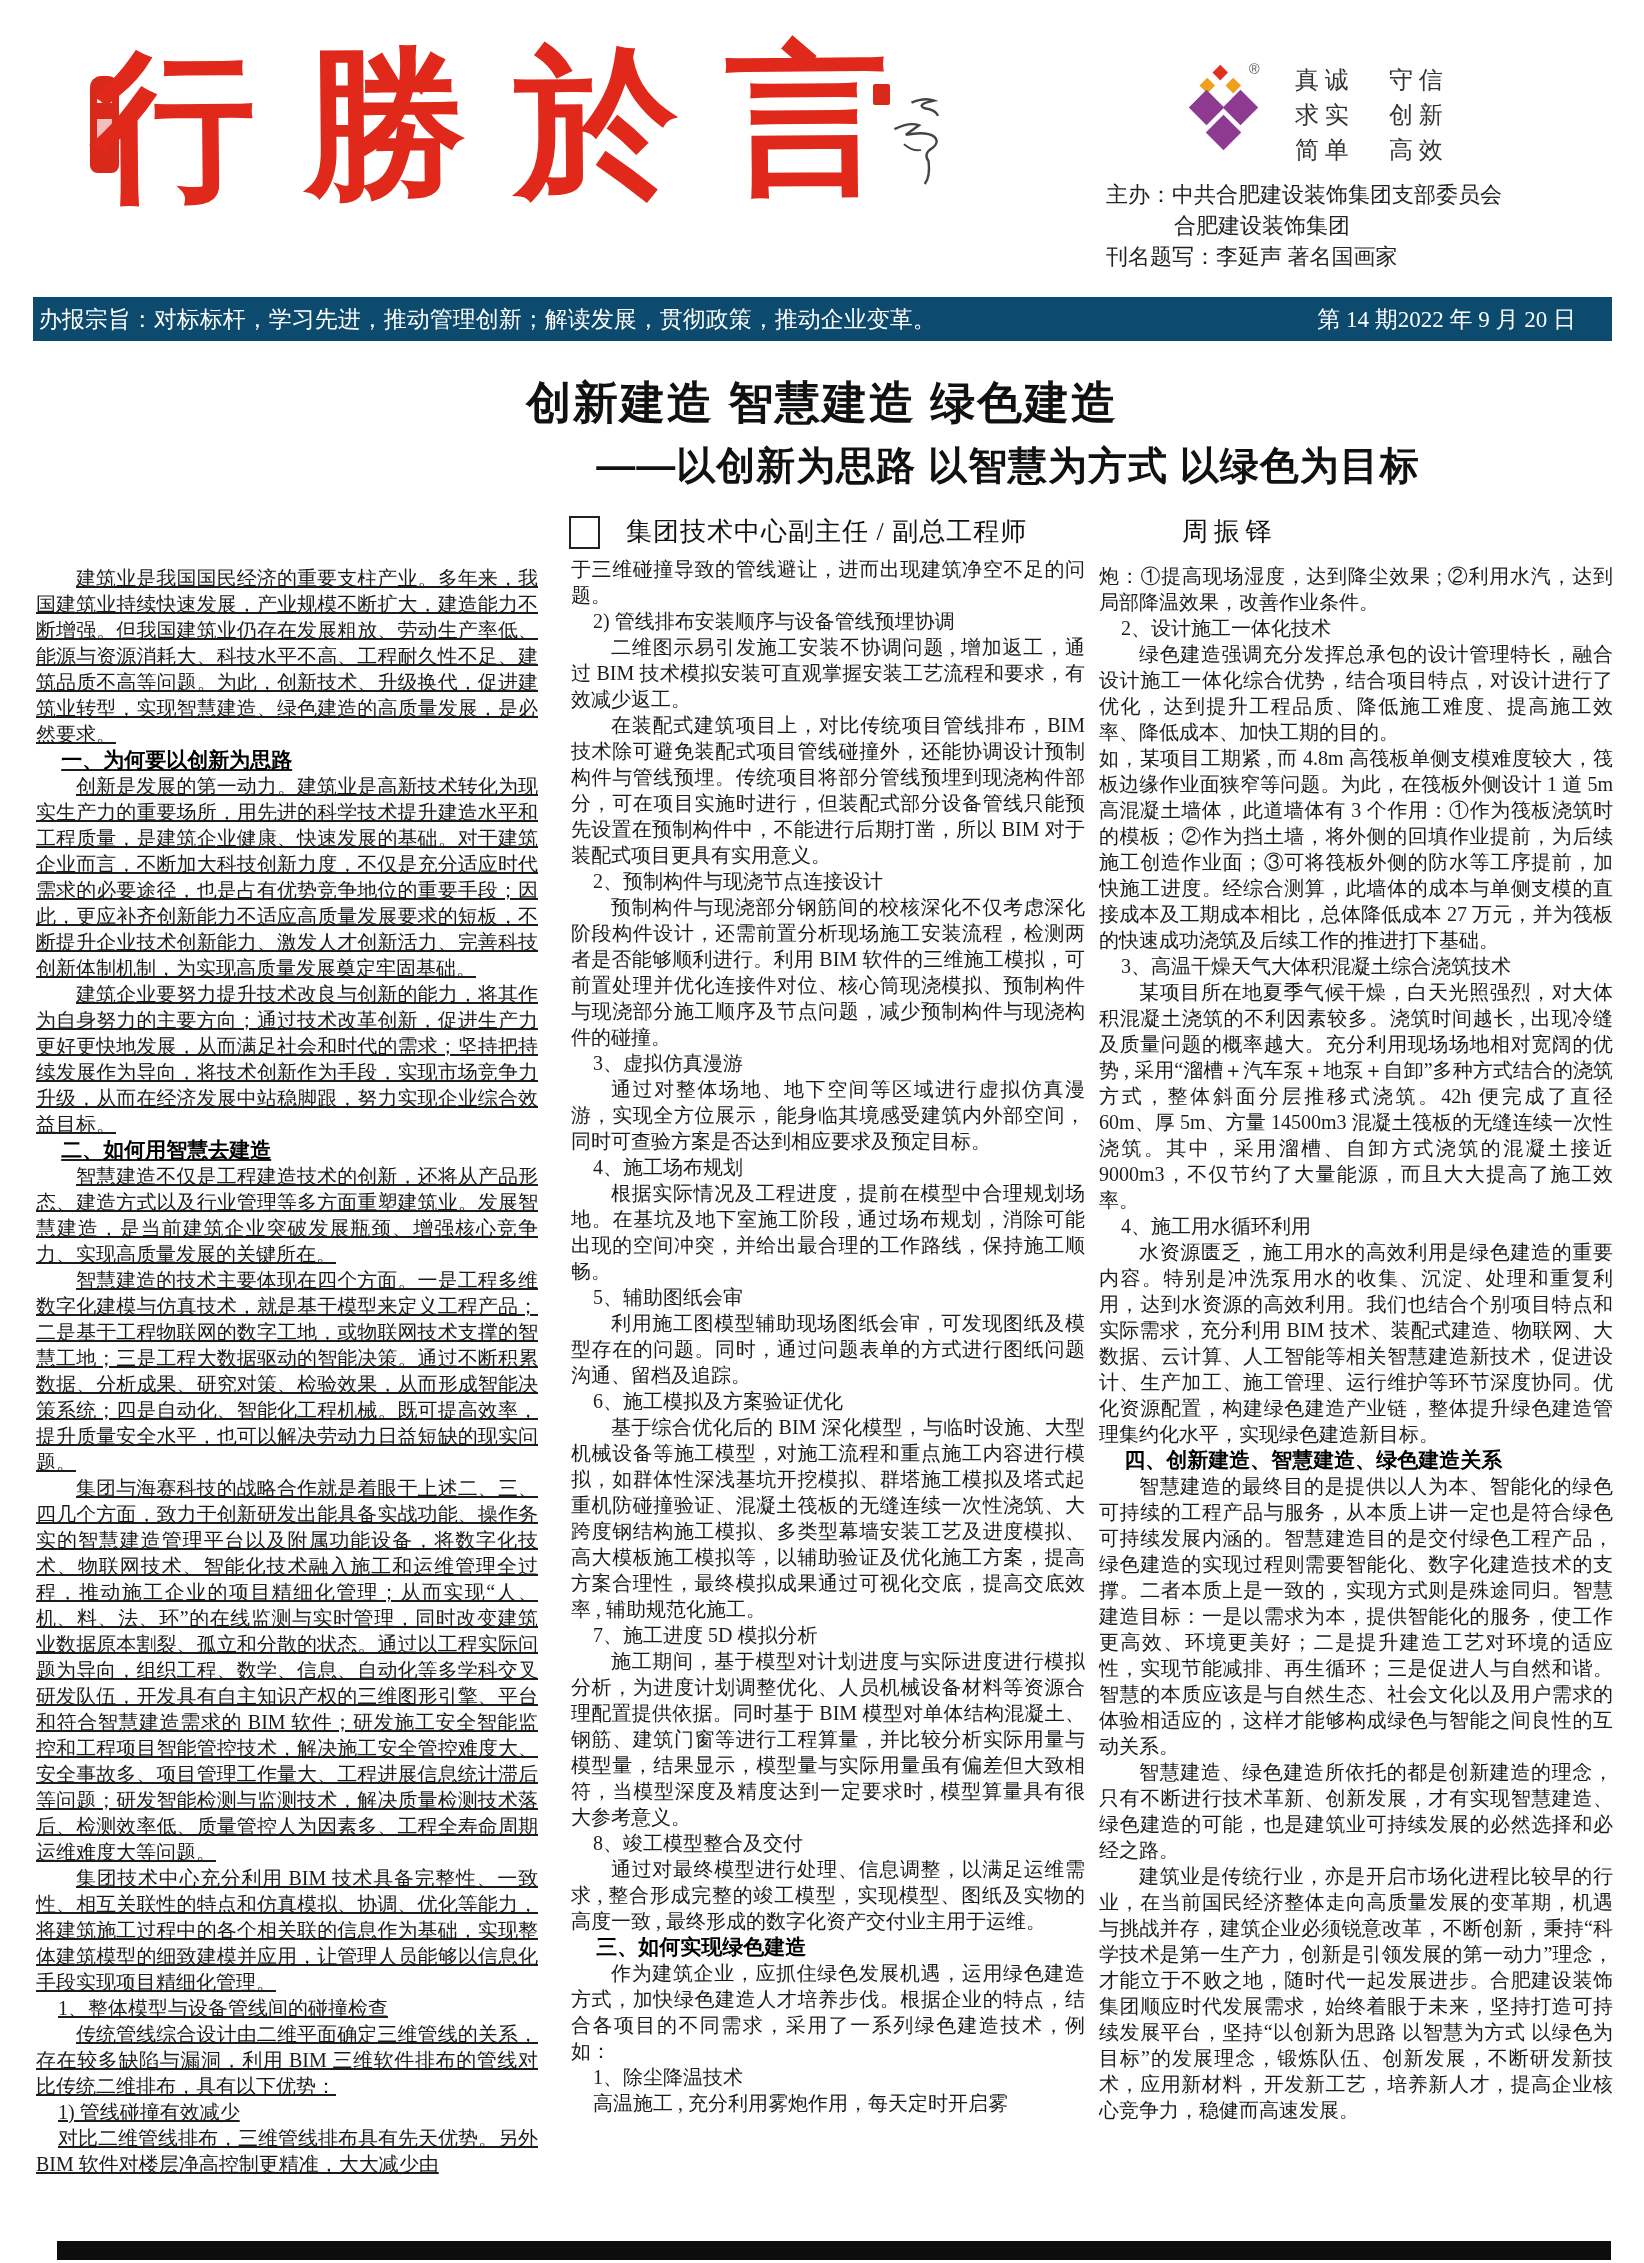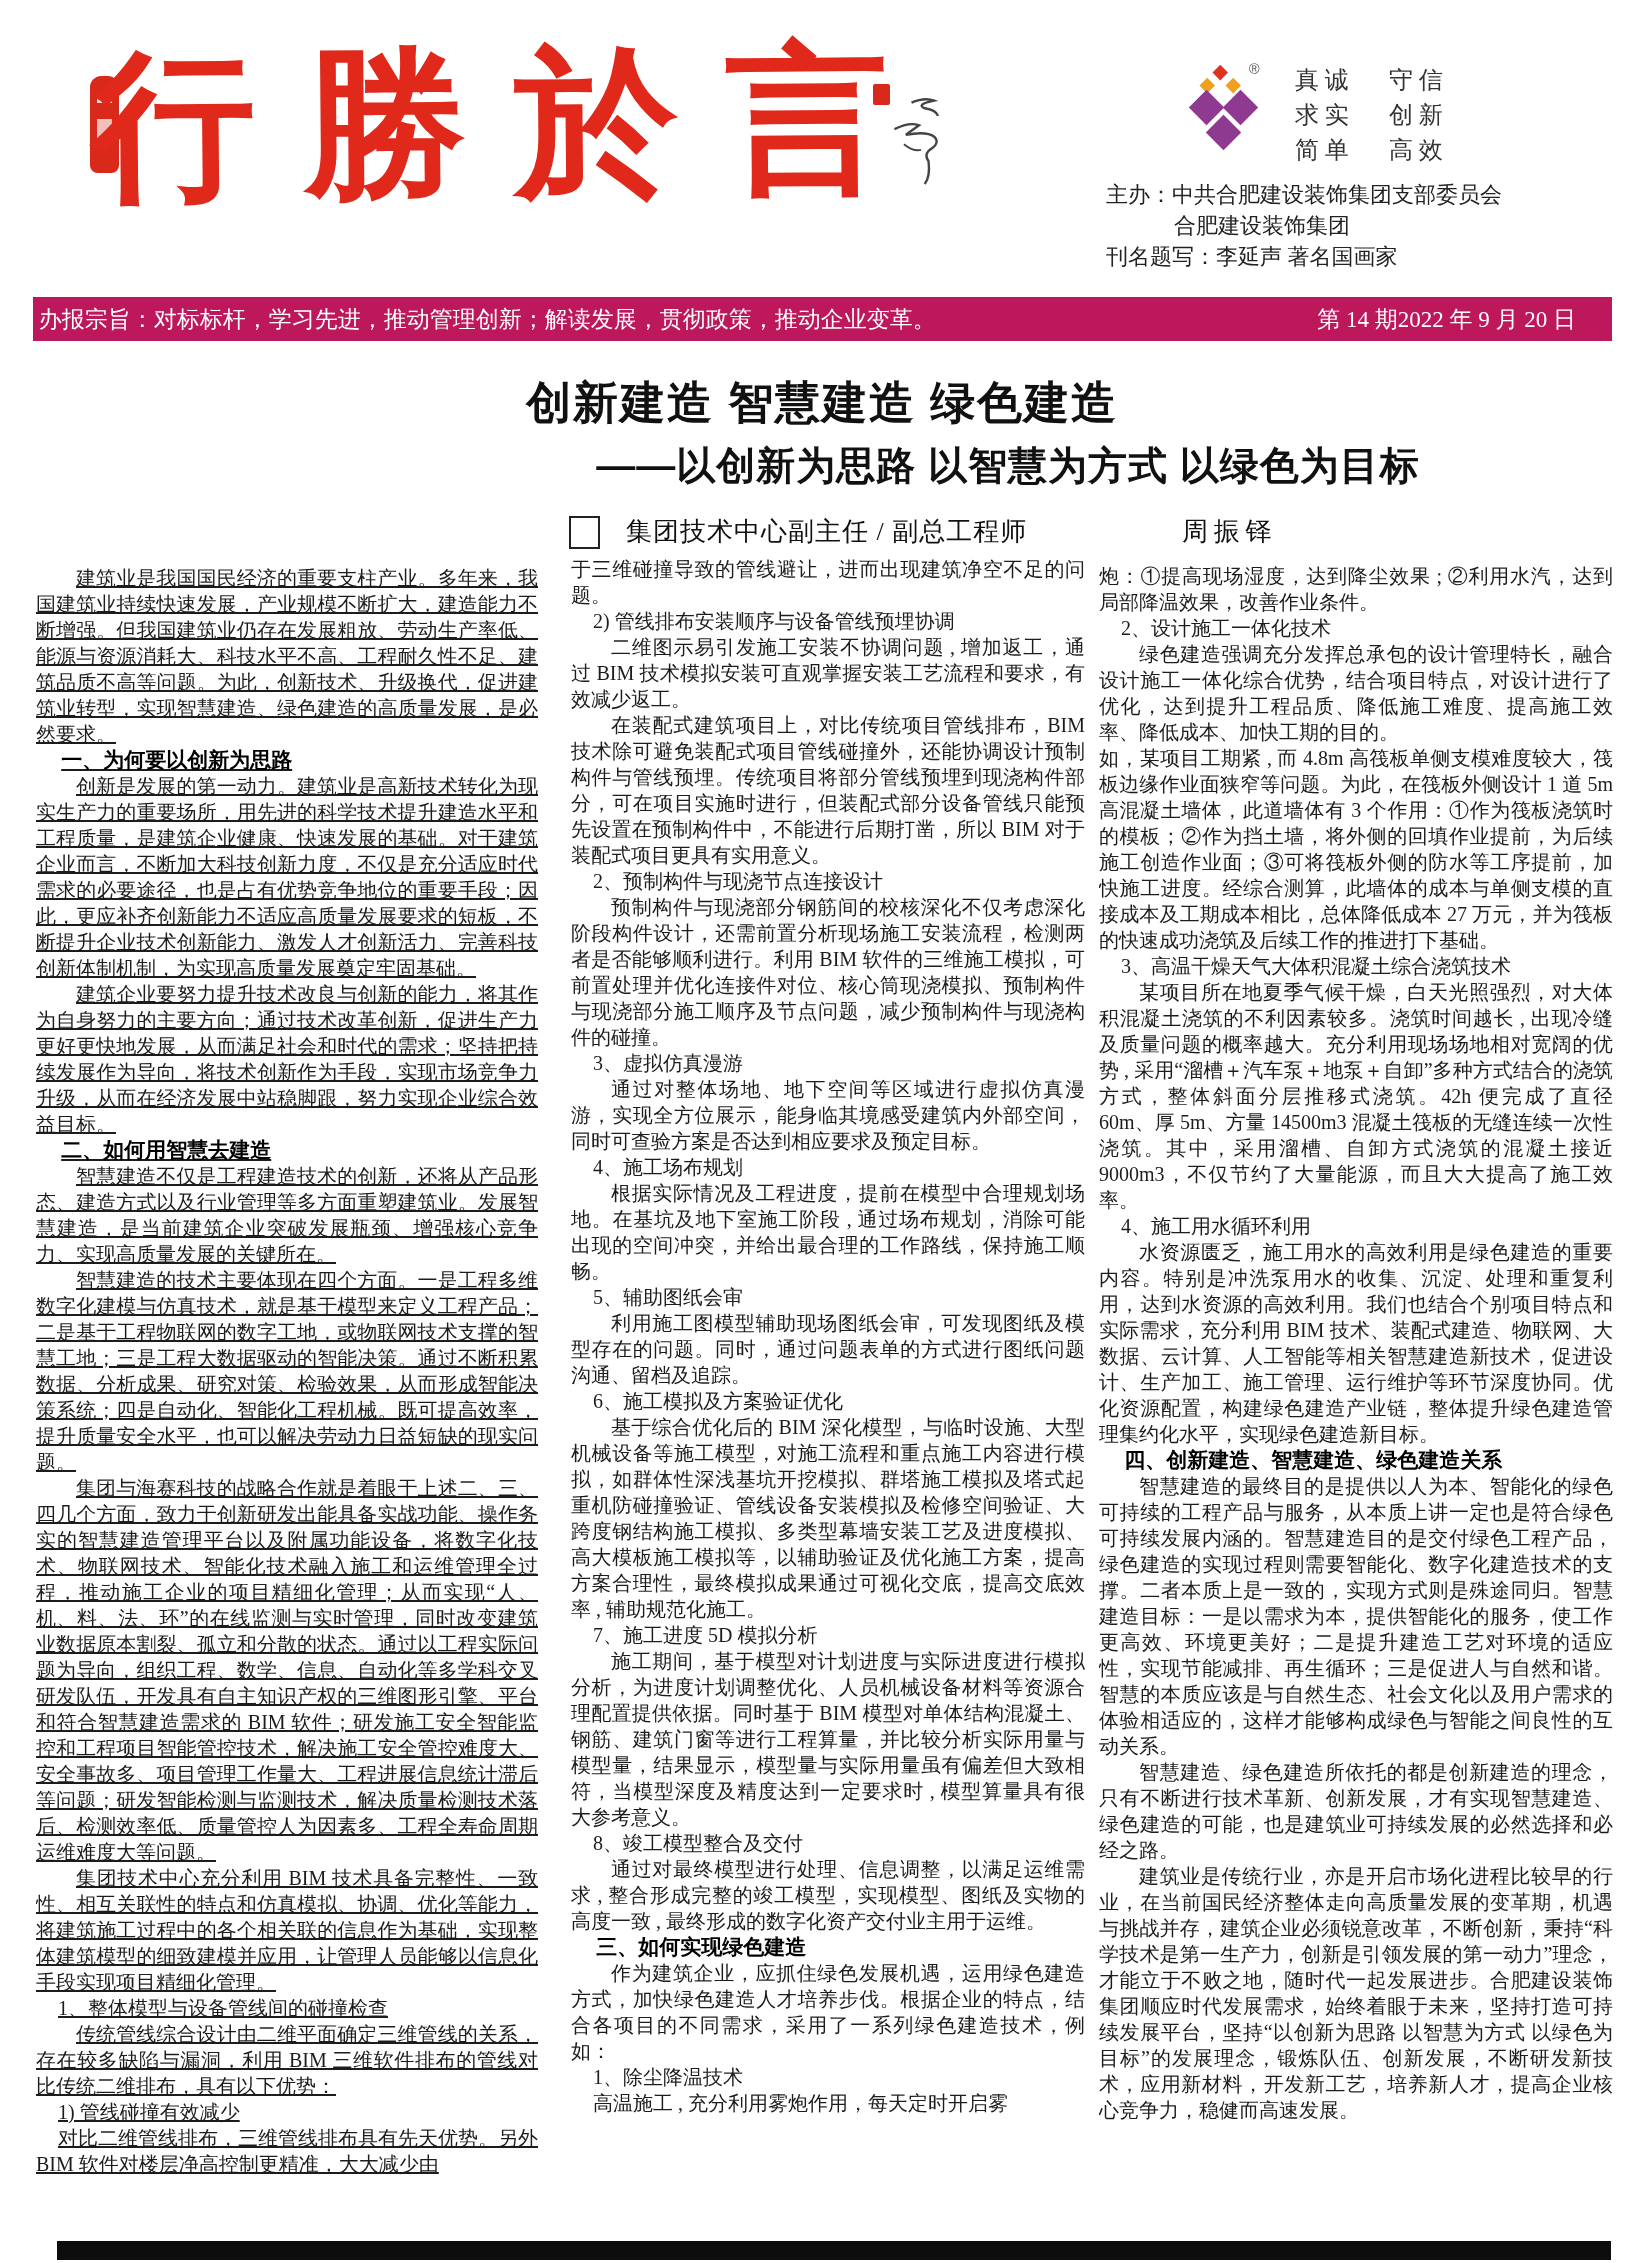--- a/index.html
+++ b/index.html
@@ -32,21 +32,21 @@
 
   #brand-slogan{position:absolute;left:1295px;top:63px;font-size:24px;line-height:35px;color:#333;}
   .slogan-row span{display:inline-block;}
   .slogan-row .c1{width:88px;letter-spacing:5.7px;}
   .slogan-row .c2{letter-spacing:5.7px;}
 
   #publisher{position:absolute;left:1106px;top:179px;font-size:22px;line-height:31px;color:#222;}
   #publisher .l2{padding-left:68px;}
 
   
-  #banner{position:absolute;left:33px;top:297px;width:1579px;height:44px;background:#be185d;
+  #banner{position:absolute;left:33px;top:297px;width:1579px;height:44px;background:#0c4a6e;
     display:flex;align-items:center;justify-content:space-between;
     color:#ffffff;font-size:23px;padding:0 36px 0 5.7px;box-sizing:border-box;}
   #banner .right{display:flex;white-space:nowrap;}
 
   
   #headline{position:absolute;left:0;top:373px;width:1644px;text-align:center;
     font-family:"Liberation Sans","DejaVu Sans",sans-serif;font-weight:bold;color:#111;
     font-size:45px;letter-spacing:1.9px;}
   #subheadline{position:absolute;left:371px;top:439px;width:1274px;text-align:center;
     font-family:"Liberation Sans","DejaVu Sans",sans-serif;font-weight:bold;color:#111;
@@ -154,21 +154,21 @@
       <p class="it-p">在装配式建筑项目上，对比传统项目管线排布，BIM 技术除可避免装配式项目管线碰撞外，还能协调设计预制构件与管线预埋。传统项目将部分管线预埋到现浇构件部分，可在项目实施时进行，但装配式部分设备管线只能预先设置在预制构件中，不能进行后期打凿，所以 BIM 对于装配式项目更具有实用意义。</p>
       <p class="it-sub">2、预制构件与现浇节点连接设计</p>
       <p class="it-p">预制构件与现浇部分钢筋间的校核深化不仅考虑深化阶段构件设计，还需前置分析现场施工安装流程，检测两者是否能够顺利进行。利用 BIM 软件的三维施工模拟，可前置处理并优化连接件对位、核心筒现浇模拟、预制构件与现浇部分施工顺序及节点问题，减少预制构件与现浇构件的碰撞。</p>
       <p class="it-sub">3、虚拟仿真漫游</p>
       <p class="it-p">通过对整体场地、地下空间等区域进行虚拟仿真漫游，实现全方位展示，能身临其境感受建筑内外部空间，同时可查验方案是否达到相应要求及预定目标。</p>
       <p class="it-sub">4、施工场布规划</p>
       <p class="it-p">根据实际情况及工程进度，提前在模型中合理规划场地。在基坑及地下室施工阶段 , 通过场布规划，消除可能出现的空间冲突，并给出最合理的工作路线，保持施工顺畅。</p>
       <p class="it-sub">5、辅助图纸会审</p>
       <p class="it-p">利用施工图模型辅助现场图纸会审，可发现图纸及模型存在的问题。同时，通过问题表单的方式进行图纸问题沟通、留档及追踪。</p>
       <p class="it-sub">6、施工模拟及方案验证优化</p>
-      <p class="it-p">基于综合优化后的 BIM 深化模型，与临时设施、大型机械设备等施工模型，对施工流程和重点施工内容进行模拟，如群体性深浅基坑开挖模拟、群塔施工模拟及塔式起重机防碰撞验证、管线设备安装模拟及检修空间验证、大跨度钢结构施工模拟、多类型幕墙安装工艺及进度模拟、高大模板施工模拟等，以辅助验证及优化施工方案，提高方案合理性，最终模拟成果通过可视化交底，提高交底效率 , 辅助规范化施工。</p>
+      <p class="it-p">基于综合优化后的 BIM 深化模型，与临时设施、大型机械设备等施工模型，对施工流程和重点施工内容进行模拟，如群体性深浅基坑开挖模拟、群塔施工模拟及塔式起重机防碰撞验证、混凝土筏板的无缝连续一次性浇筑、大跨度钢结构施工模拟、多类型幕墙安装工艺及进度模拟、高大模板施工模拟等，以辅助验证及优化施工方案，提高方案合理性，最终模拟成果通过可视化交底，提高交底效率 , 辅助规范化施工。</p>
       <p class="it-sub">7、施工进度 5D 模拟分析</p>
       <p class="it-p">施工期间，基于模型对计划进度与实际进度进行模拟分析，为进度计划调整优化、人员机械设备材料等资源合理配置提供依据。同时基于 BIM 模型对单体结构混凝土、钢筋、建筑门窗等进行工程算量，并比较分析实际用量与模型量，结果显示，模型量与实际用量虽有偏差但大致相符，当模型深度及精度达到一定要求时 , 模型算量具有很大参考意义。</p>
       <p class="it-sub">8、竣工模型整合及交付</p>
       <p class="it-p">通过对最终模型进行处理、信息调整，以满足运维需求 , 整合形成完整的竣工模型，实现模型、图纸及实物的高度一致 , 最终形成的数字化资产交付业主用于运维。</p>
       <p class="it-h">三、如何实现绿色建造</p>
       <p class="it-p">作为建筑企业，应抓住绿色发展机遇，运用绿色建造方式，加快绿色建造人才培养步伐。根据企业的特点，结合各项目的不同需求，采用了一系列绿色建造技术，例如：</p>
       <p class="it-sub">1、除尘降温技术</p>
       <p class="it-sub">高温施工 , 充分利用雾炮作用，每天定时开启雾</p>
     </div>
   <div id="col3" class="col">

